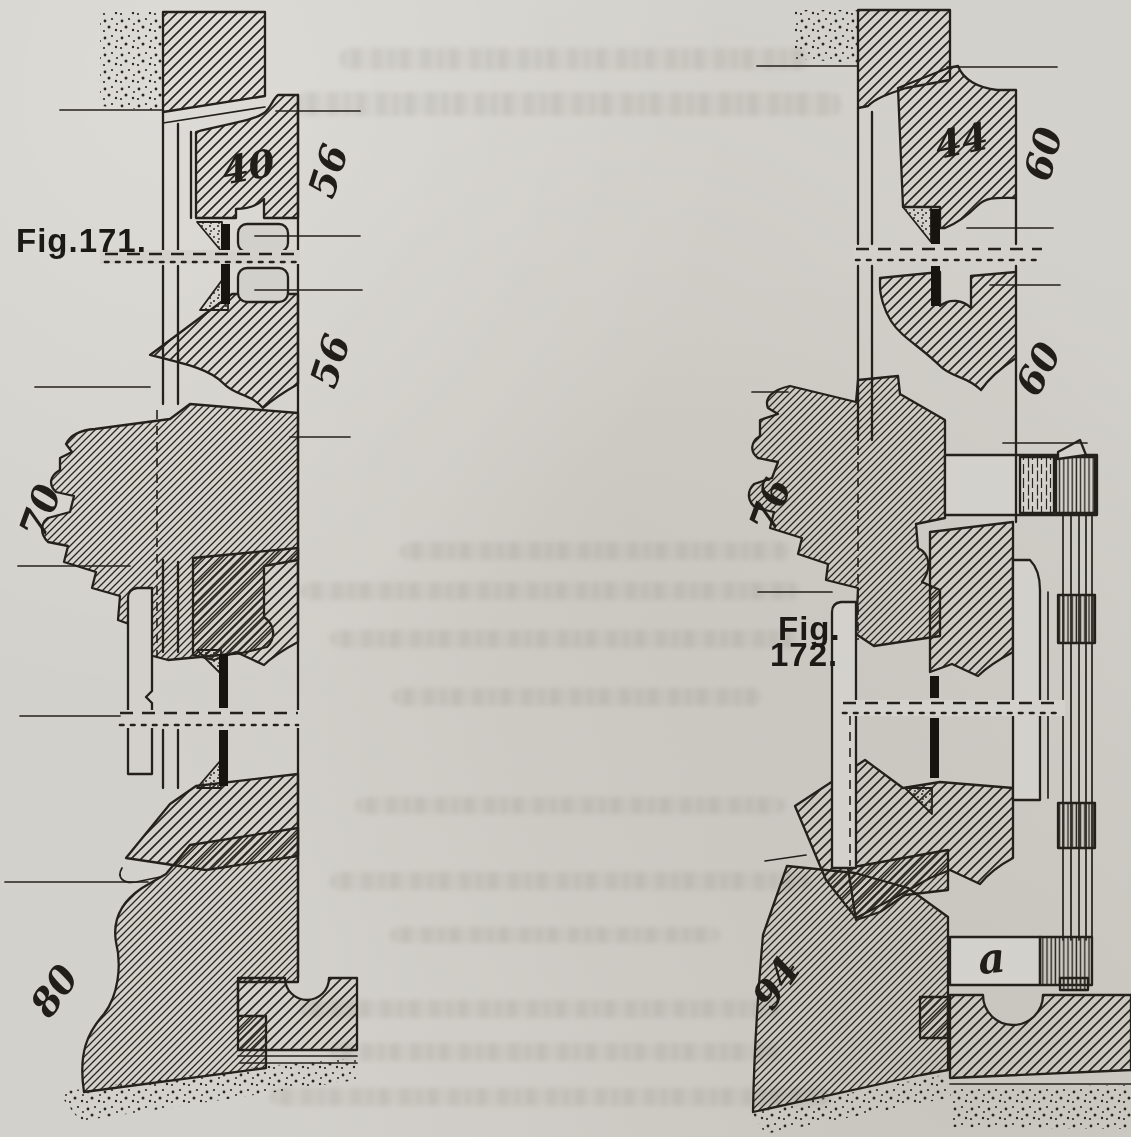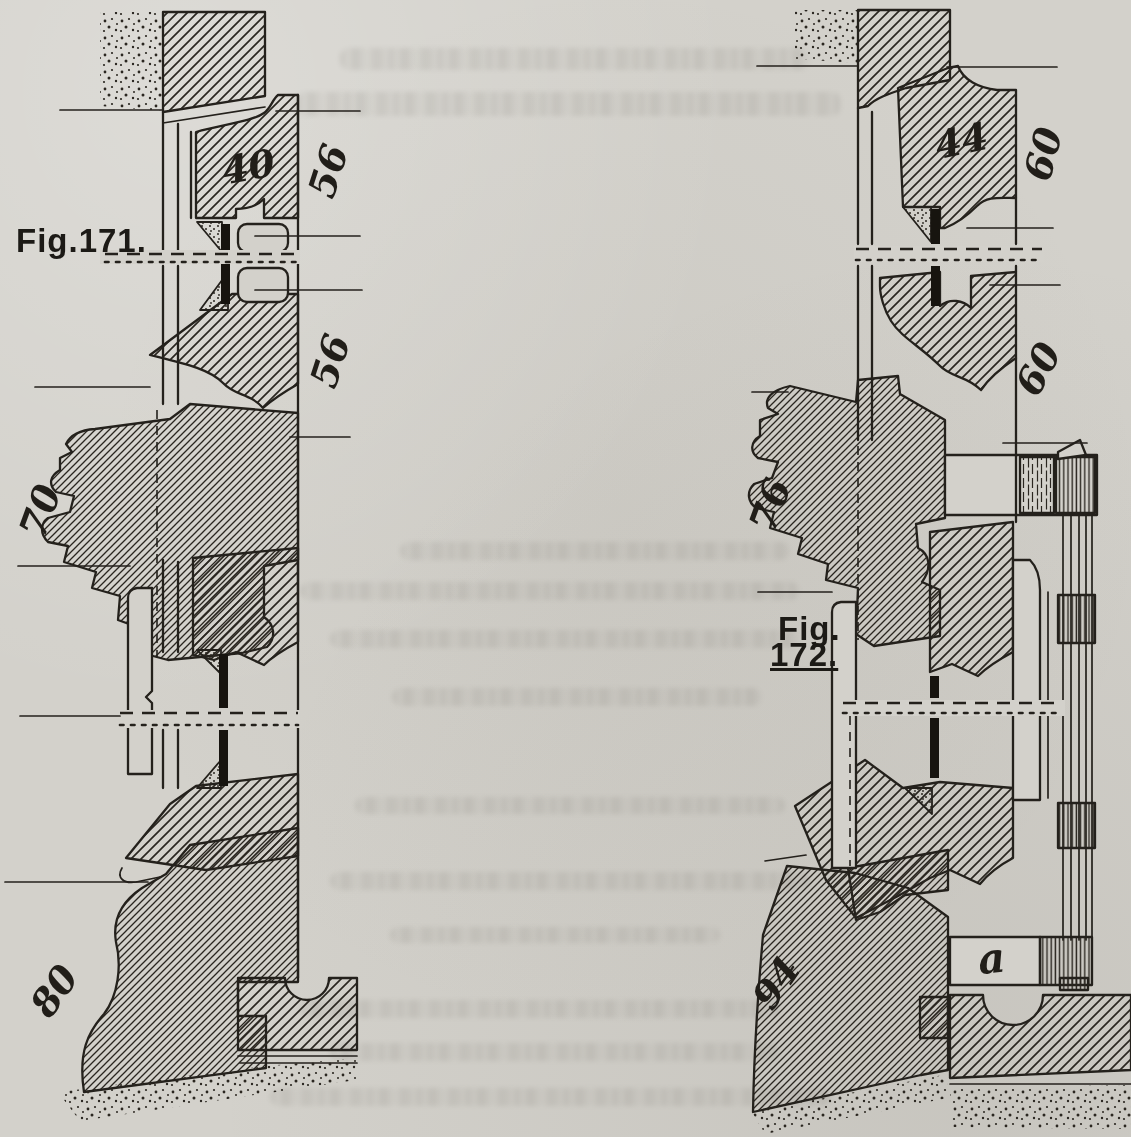--- a/index.html
+++ b/index.html
@@ -221,21 +221,21 @@
 
   <span class="cap" style="left:16px;top:224px;">Fig.171.</span>
 
   <span class="lbl" style="left:222px;top:148px;transform:rotate(-10deg);">40</span>
   <span class="lbl" style="left:302px;top:152px;transform:rotate(-72deg);">56</span>
   <span class="lbl" style="left:304px;top:342px;transform:rotate(-72deg);">56</span>
   <span class="lbl" style="left:14px;top:492px;transform:rotate(-70deg);">70</span>
   <span class="lbl" style="left:28px;top:972px;transform:rotate(-55deg);">80</span>
 
   <span class="cap" style="left:778px;top:600px;margin-top:12px;">Fig.</span>
-  <span class="cap" style="left:770px;top:638px;text-decoration:underline;">172.</span>
+  <span class="cap" style="left:770px;top:638px;">172.</span>
 
   <span class="lbl" style="left:935px;top:122px;transform:rotate(-12deg);">44</span>
   <span class="lbl" style="left:1017px;top:135px;transform:rotate(-75deg);">60</span>
   <span class="lbl" style="left:1012px;top:350px;transform:rotate(-62deg);">60</span>
   <span class="lbl" style="left:744px;top:486px;transform:rotate(-70deg);">76</span>
   <span class="lbl" style="left:750px;top:964px;transform:rotate(-55deg);">94</span>
   <span class="lbl" style="left:978px;top:938px;font-size:42px;transform:rotate(-6deg);">a</span>
 
 </div>
 

